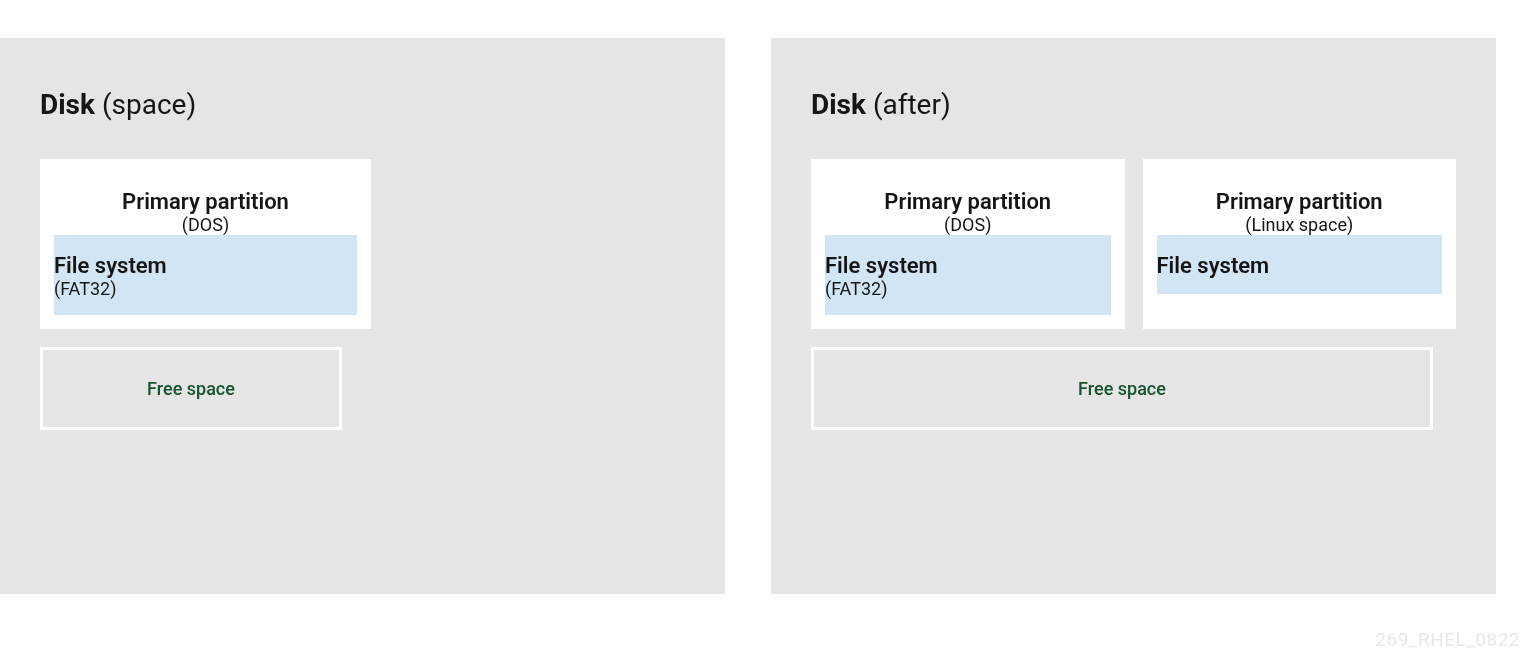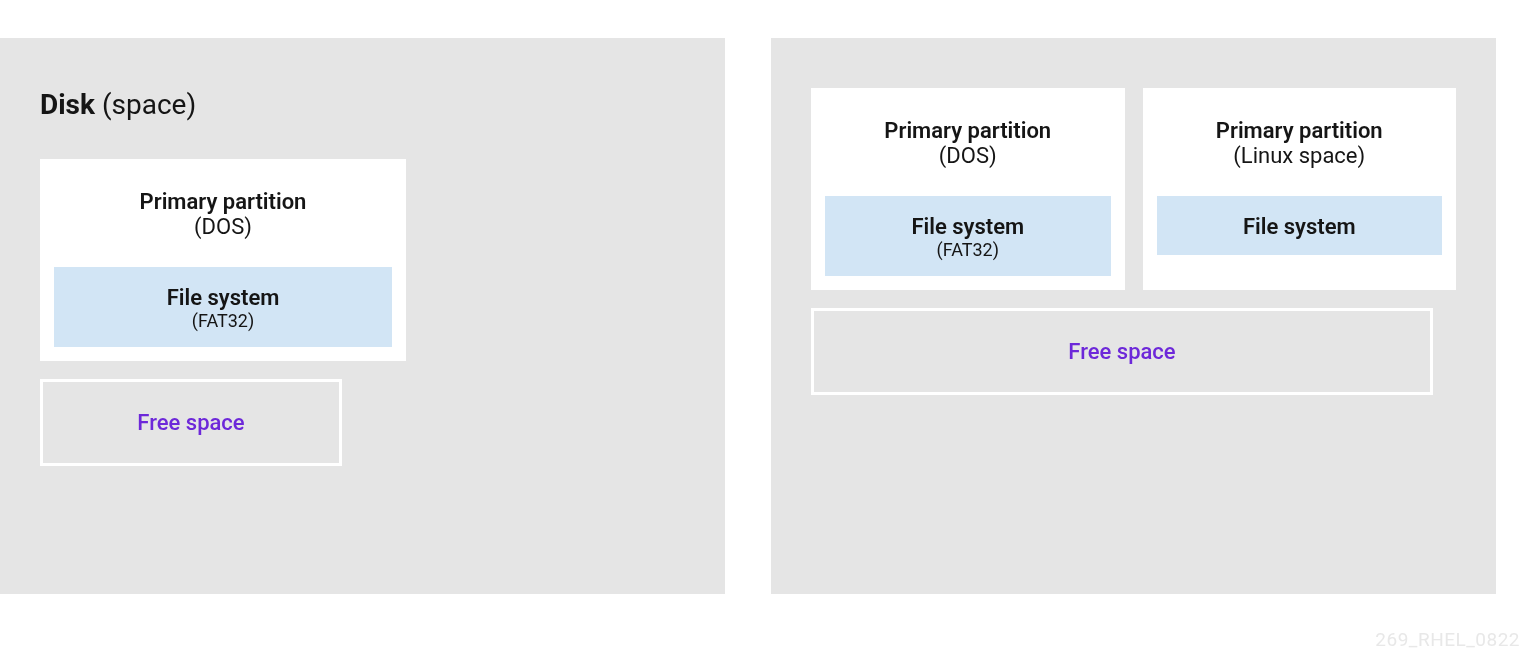--- a/index.html
+++ b/index.html
@@ -38,62 +38,61 @@
       margin-top: 24px;
     }
     .partitions-row {
       display: flex;
       gap: 18px;
       margin-bottom: 18px;
     }
     .partition-card {
       background: #ffffff;
       padding: 30px 14px 14px 14px;
-      width: 366px;
+      width: 331px;
       display: flex;
       flex-direction: column;
       align-items: center;
     }
     .partition-title {
       font-size: 22px;
       font-weight: 600;
       color: #151515;
       text-align: center;
     }
     .partition-sub {
-      font-size: 22px;
+      font-size: 18px;
       font-weight: 400;
       color: #151515;
       text-align: left;
-      margin-bottom: 28px;
     }
     .fs-box {
       background: #d2e5f5;
       width: 100%;
       padding: 18px 0 16px 0;
-      text-align: center;
+      text-align: left;
     }
     .fs-title {
       font-size: 22px;
       font-weight: 600;
       color: #151515;
     }
     .fs-sub {
       font-size: 18px;
       font-weight: 400;
       color: #151515;
     }
     .free-space-box {
       border: 3px solid #ffffff;
       background: transparent;
       text-align: center;
       padding: 28px 0;
-      font-size: 22px;
+      font-size: 18px;
       font-weight: 500;
-      color: #6d28d9;
+      color: #14532d;
     }
     .free-before {
       width: 302px;
     }
     .free-after {
       width: 622px;
     }
     .watermark {
       position: absolute;
       bottom: 6px;
@@ -122,20 +121,23 @@
           <div class="fs-sub">(FAT32)</div>
         </div>
       </div>
     </div>
     <div class="free-space-box free-before">
       <span>Free space</span>
     </div>
   </div>
 
   <div class="disk-panel">
+    <div class="disk-title">
+      <span class="bold">Disk</span><span> (after)</span>
+    </div>
     <div class="partitions-row">
       <div class="partition-card">
         <div class="partition-title">Primary partition</div>
         <div class="partition-sub">(DOS)</div>
         <div class="fs-box">
           <div class="fs-title">File system</div>
           <div class="fs-sub">(FAT32)</div>
         </div>
       </div>
       <div class="partition-card">

